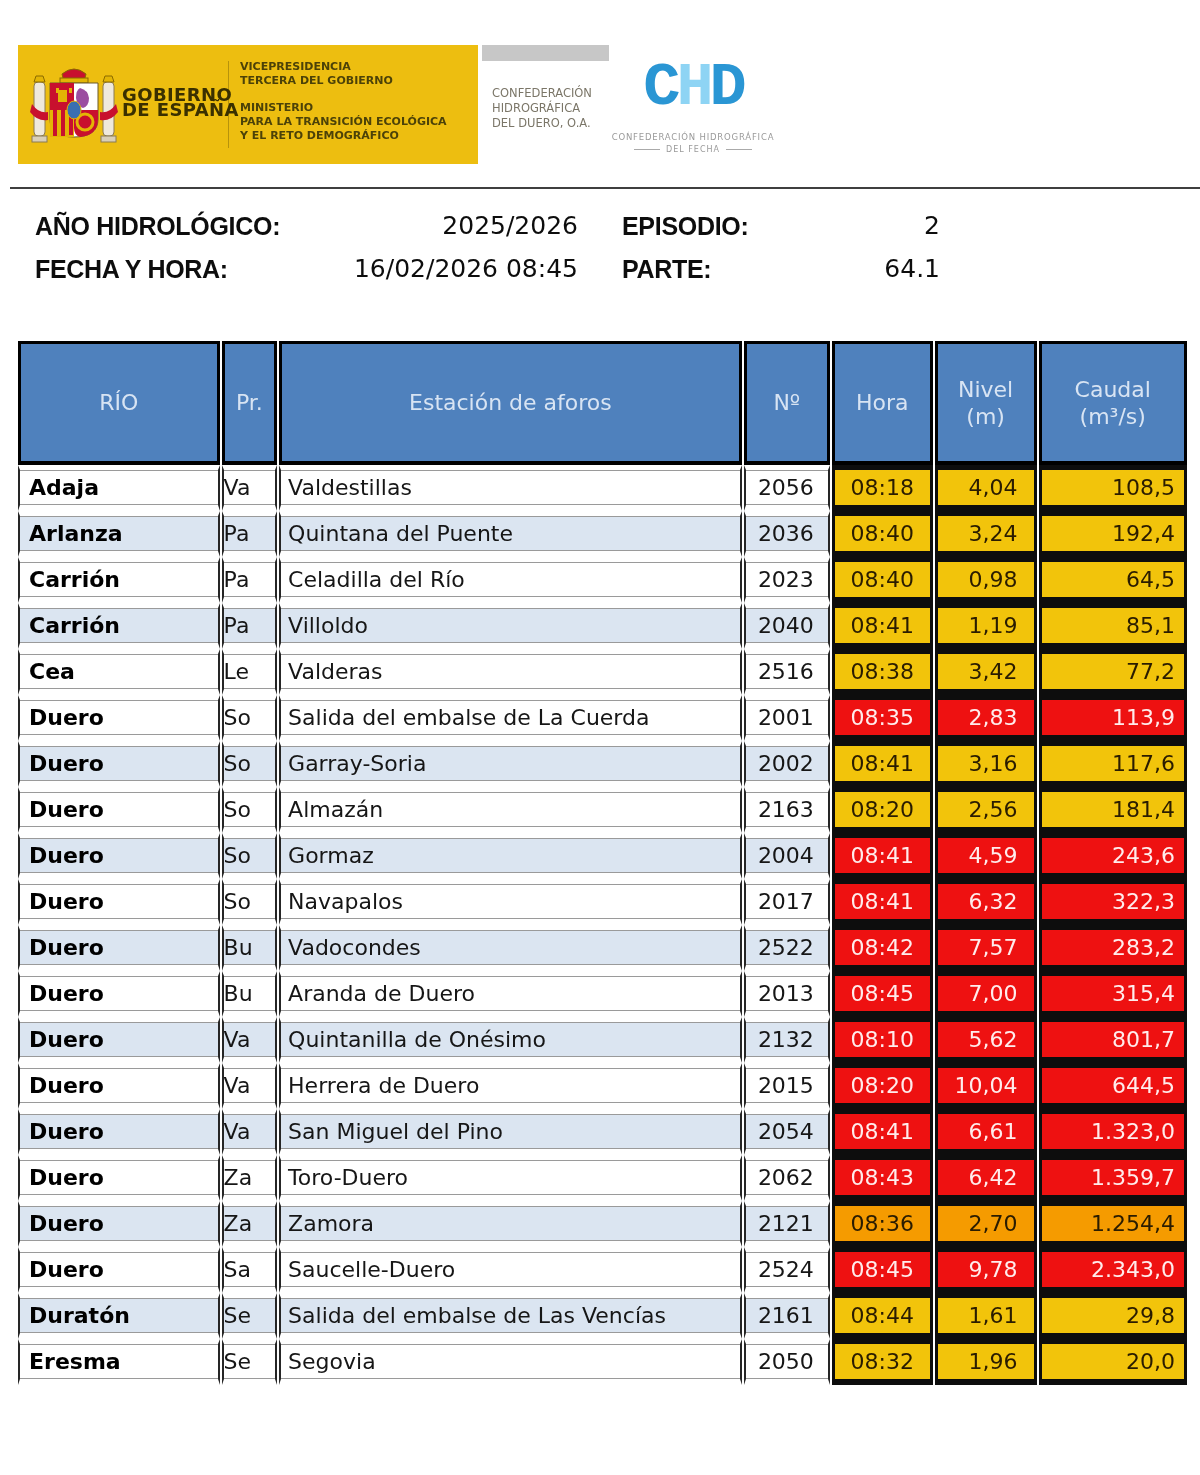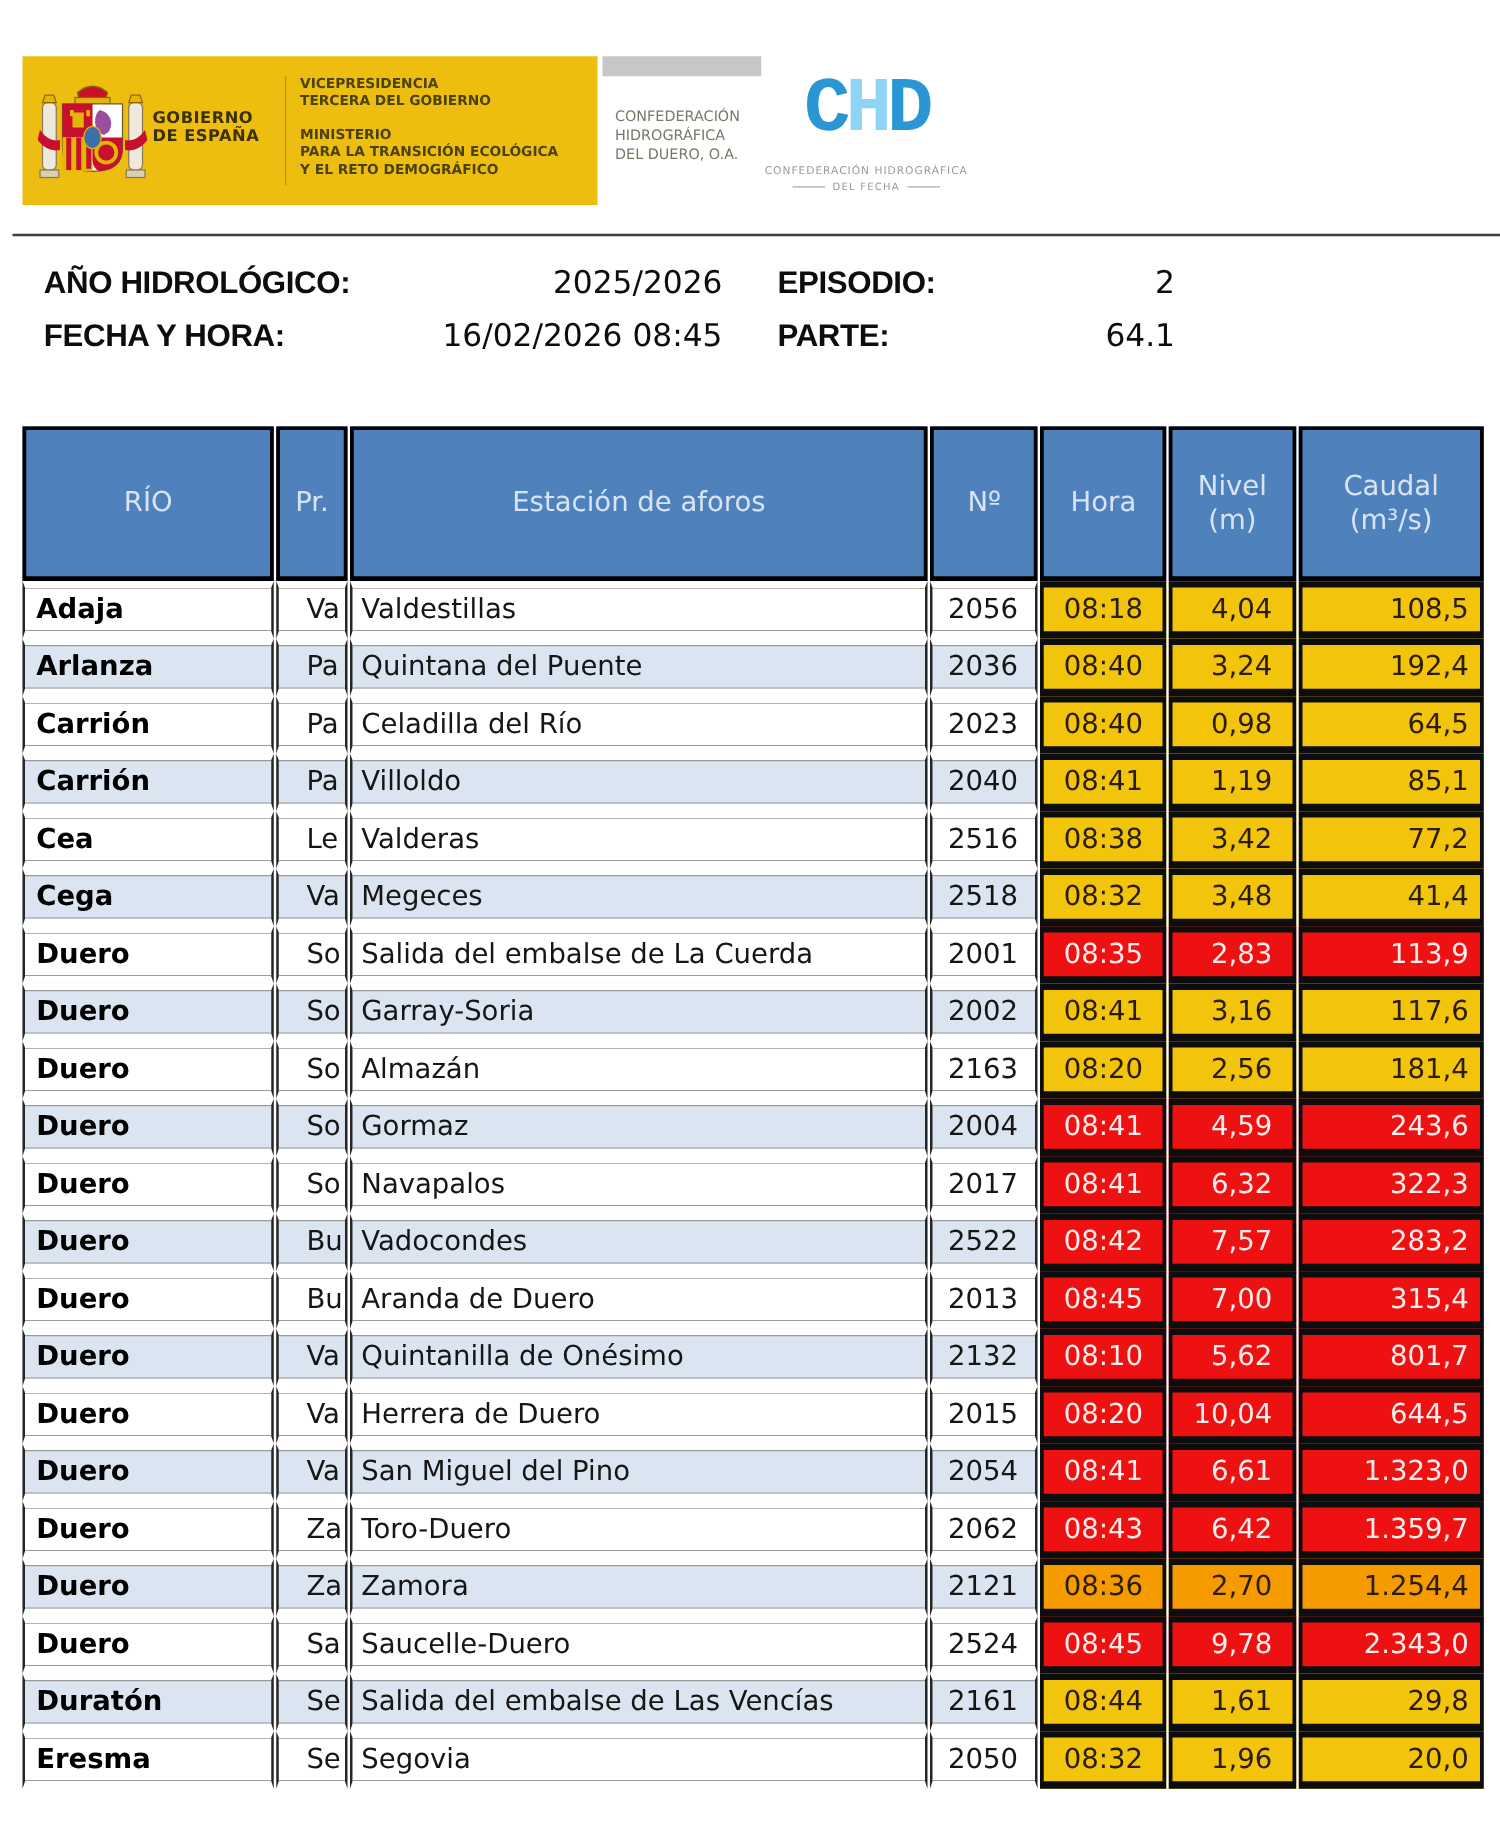--- a/index.html
+++ b/index.html
@@ -2,21 +2,21 @@
 <html style="--banner-yellow: #edbe10; --header-blue: #4f81bd; --header-text: #d8e4f3; --stripe-blue: #dbe5f1; --cell-yellow: #f2c40b; --cell-orange: #f59b00; --cell-red: #ee1111; --red-text: #ffecec; --chd-dark: #2a96d4; --chd-light: #8ed4f4;"><head>
 <meta charset="utf-8">
 <style>
   html,body{margin:0;padding:0;background:#ffffff;}
   .page{position:relative;width:1200px;height:1475px;background:#fff;overflow:hidden;
         font-family:"DejaVu Sans","Liberation Sans",sans-serif;color:#111;}
 
   
   .banner{position:absolute;left:18px;top:45px;width:460px;height:119px;background:var(--banner-yellow);}
   .coat{position:absolute;left:12px;top:7px;}
-  .gob{position:absolute;left:104px;top:42px;font-size:13px;font-weight:bold;color:#3a3000;
+  .gob{position:absolute;left:104px;top:42px;font-size:18px;font-weight:bold;color:#3a3000;
        line-height:15px;letter-spacing:.4px;}
   .bdivider{position:absolute;left:210px;top:16px;height:87px;width:1px;background:rgba(60,50,0,.30);}
   .ministry{position:absolute;left:222px;top:15px;font-size:11px;font-weight:bold;color:#4c4208;line-height:14px;}
   .ministry .blockgap{height:13px;}
 
   .graybar{position:absolute;left:482px;top:45px;width:127px;height:16px;background:#c7c7c7;}
   .sideorg{position:absolute;left:492px;top:86px;font-size:11.5px;font-weight:normal;color:#7b7668;line-height:15px;}
 
   .chd{position:absolute;left:608px;top:48px;width:170px;text-align:center;}
   .chd-letters{font-size:62px;font-weight:bold;letter-spacing:-4px;line-height:80px;font-family:Liberation Mono, monospace;}
@@ -44,21 +44,21 @@
      color:var(--header-text);font-weight:normal;font-size:22px;line-height:27px;
      text-align:center;vertical-align:middle;}
   th .sub:empty{display:none;}
   td{height:46px;font-size:22px;vertical-align:middle;}
   td.plain{background:#fff;color:#161616;
      border-left:2px solid #262626;border-right:2px solid #262626;
      border-top:5px solid #fff;border-bottom:6px solid #fff;
      box-shadow:inset 0 1px 0 #9a9a9a, inset 0 -1px 0 #9a9a9a;}
   tr.stripe td.plain{background:var(--stripe-blue);}
   td.river{font-weight:bold;color:#000;padding-left:9px;}
-  td.pr{padding-left:22px;}
+  td.pr{padding-left:0;}
   td.station{padding-left:7px;}
   td.num{text-align:right;padding-right:14px;}
   td.val{border-left:3px solid #0d0d0d;border-right:3px solid #0d0d0d;
          border-top:5px solid #0d0d0d;border-bottom:6px solid #0d0d0d;
          color:#2a1c00;}
   td.val.yellow{background:var(--cell-yellow);}
   td.val.orange{background:var(--cell-orange);}
   td.val.red{background:var(--cell-red);color:var(--red-text);}
   td.hora{text-align:center;}
   td.nivel{text-align:right;padding-right:16px;}
@@ -226,29 +226,20 @@
           </tr>
           <tr>
             <td class="river plain">Cea</td>
             <td class="pr plain">Le</td>
             <td class="station plain">Valderas</td>
             <td class="num plain">2516</td>
             <td class="hora val yellow">08:38</td>
             <td class="nivel val yellow">3,42</td>
             <td class="caudal val yellow">77,2</td>
           </tr>
-          <tr class="stripe">
-            <td class="river plain">Cega</td>
-            <td class="pr plain">Va</td>
-            <td class="station plain">Megeces</td>
-            <td class="num plain">2518</td>
-            <td class="hora val yellow">08:32</td>
-            <td class="nivel val yellow">3,48</td>
-            <td class="caudal val yellow">41,4</td>
-          </tr>
           <tr>
             <td class="river plain">Duero</td>
             <td class="pr plain">So</td>
             <td class="station plain">Salida del embalse de La Cuerda</td>
             <td class="num plain">2001</td>
             <td class="hora val red">08:35</td>
             <td class="nivel val red">2,83</td>
             <td class="caudal val red">113,9</td>
           </tr>
           <tr class="stripe">

